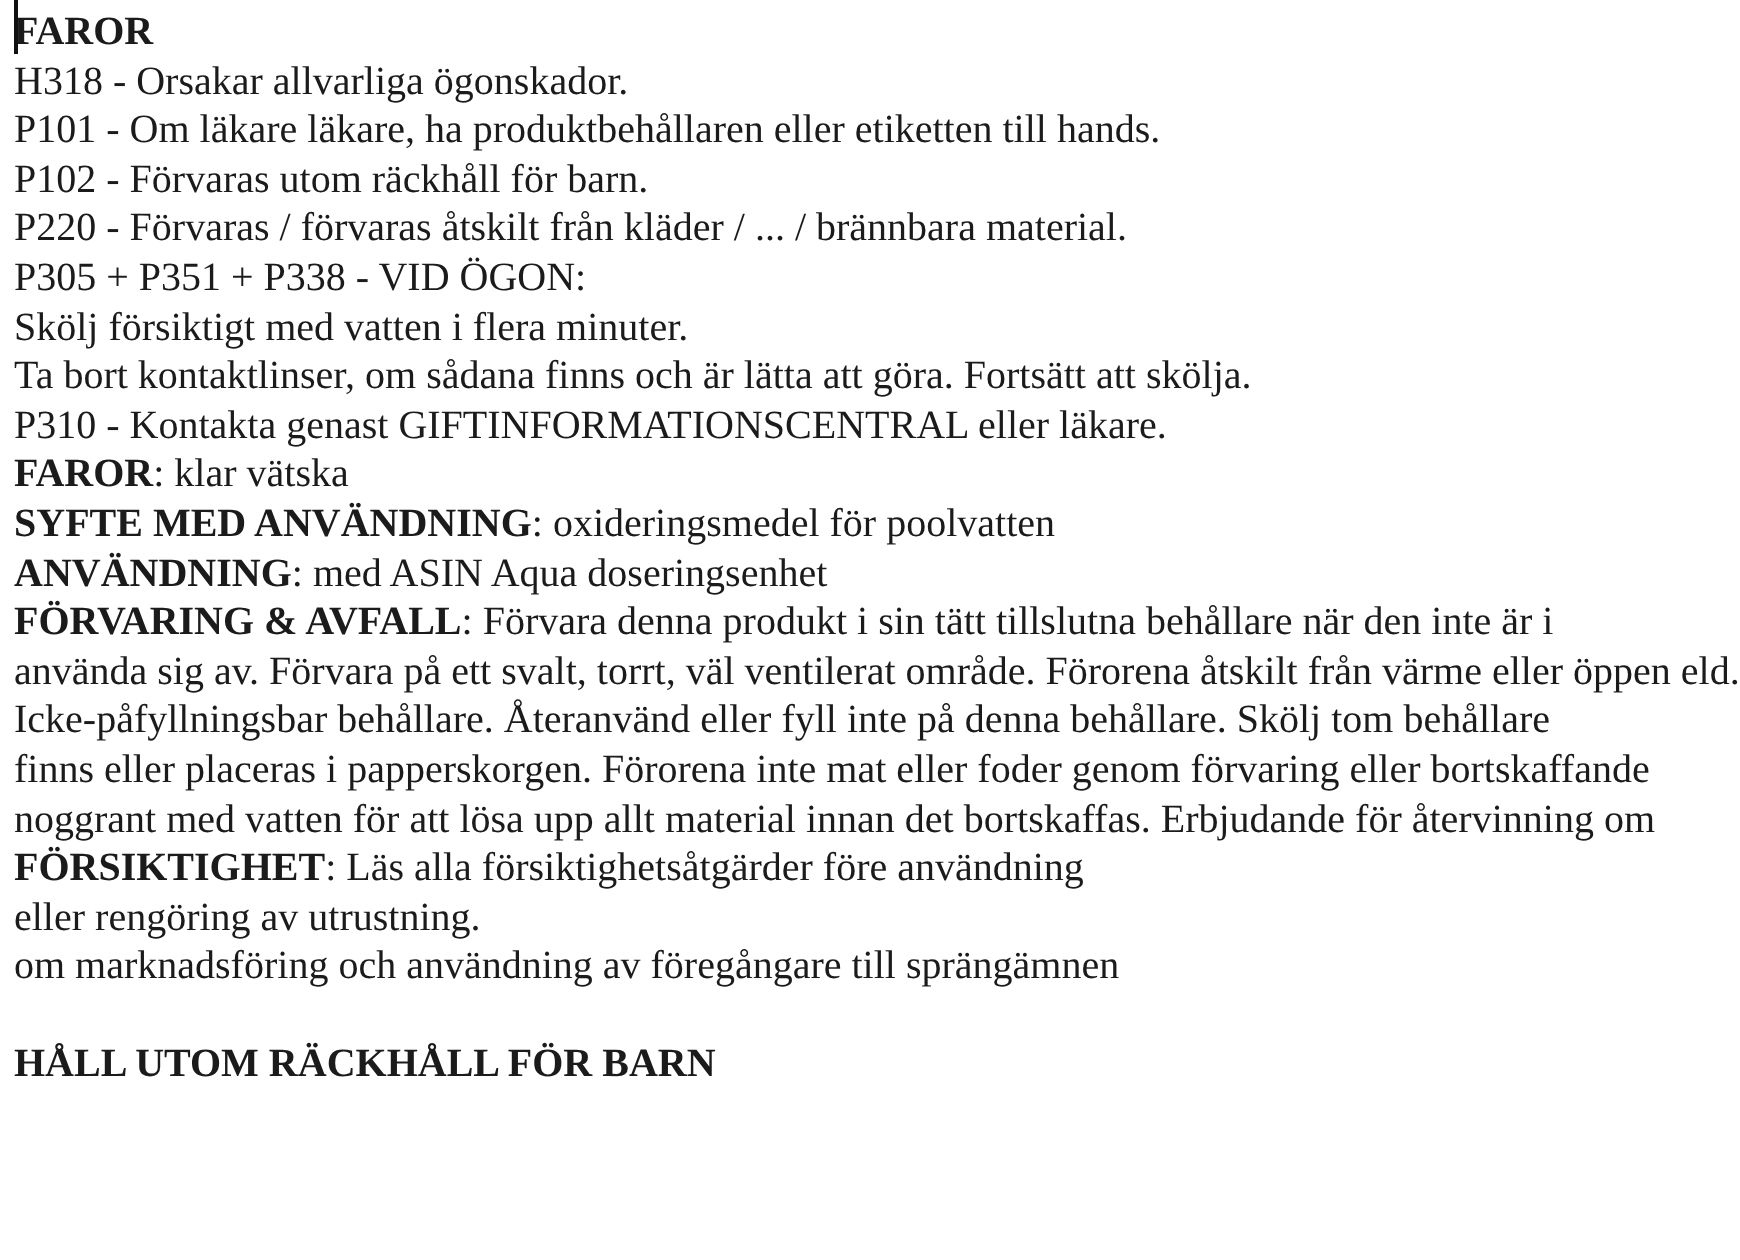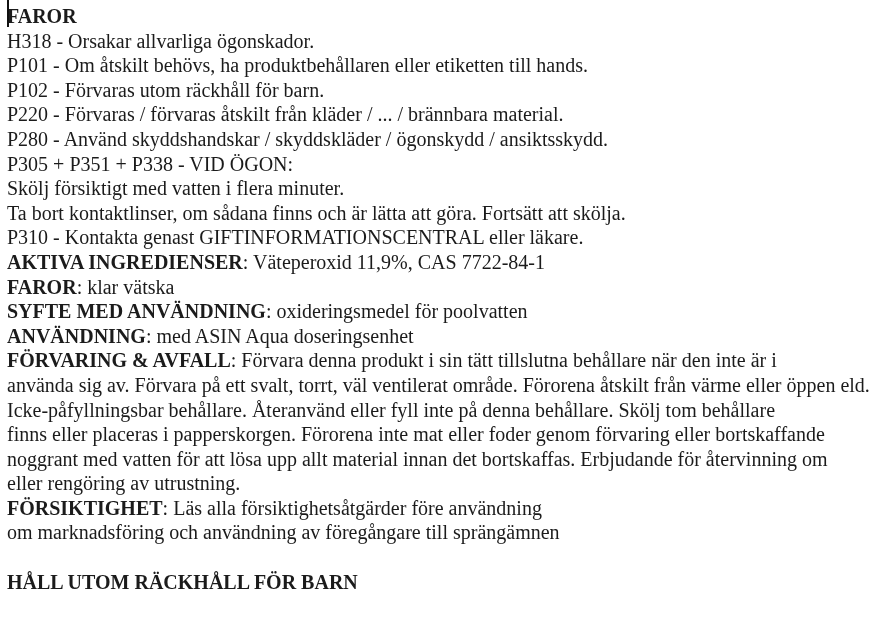--- a/index.html
+++ b/index.html
@@ -41,35 +41,33 @@
   }
 </style>
 </head>
 <body>
 
 <div class="doc">
   <div class="caret"></div>
 
 <div class="line"><span class="bold">FAROR</span></div>
     <div class="line"><span>H318 - Orsakar allvarliga ögonskador.</span></div>
-    <div class="line"><span>P101 - Om åtskilt behövs, ha produktbehållaren eller etiketten till hands.</span></div>
+    <div class="line"><span>P101 - Om läkare läkare, ha produktbehållaren eller etiketten till hands.</span></div>
     <div class="line"><span>P102 - Förvaras utom räckhåll för barn.</span></div>
     <div class="line"><span>P220 - Förvaras / förvaras åtskilt från kläder / ... / brännbara material.</span></div>
-    <div class="line"><span>P280 - Använd skyddshandskar / skyddskläder / ögonskydd / ansiktsskydd.</span></div>
     <div class="line"><span>P305 + P351 + P338 - VID ÖGON:</span></div>
     <div class="line"><span>Skölj försiktigt med vatten i flera minuter.</span></div>
     <div class="line"><span>Ta bort kontaktlinser, om sådana finns och är lätta att göra. Fortsätt att skölja.</span></div>
     <div class="line"><span>P310 - Kontakta genast GIFTINFORMATIONSCENTRAL eller läkare.</span></div>
-    <div class="line"><span class="bold">AKTIVA INGREDIENSER</span><span>: Väteperoxid 11,9%, CAS 7722-84-1</span></div>
     <div class="line"><span class="bold">FAROR</span><span>: klar vätska</span></div>
     <div class="line"><span class="bold">SYFTE MED ANVÄNDNING</span><span>: oxideringsmedel för poolvatten</span></div>
     <div class="line"><span class="bold">ANVÄNDNING</span><span>: med ASIN Aqua doseringsenhet</span></div>
     <div class="line"><span class="bold">FÖRVARING &amp; AVFALL</span><span>: Förvara denna produkt i sin tätt tillslutna behållare när den inte är i</span></div>
     <div class="line"><span>använda sig av. Förvara på ett svalt, torrt, väl ventilerat område. Förorena åtskilt från värme eller öppen eld.</span></div>
     <div class="line"><span>Icke-påfyllningsbar behållare. Återanvänd eller fyll inte på denna behållare. Skölj tom behållare</span></div>
     <div class="line"><span>finns eller placeras i papperskorgen. Förorena inte mat eller foder genom förvaring eller bortskaffande</span></div>
     <div class="line"><span>noggrant med vatten för att lösa upp allt material innan det bortskaffas. Erbjudande för återvinning om</span></div>
+    <div class="line"><span class="bold">FÖRSIKTIGHET</span><span>: Läs alla försiktighetsåtgärder före användning</span></div>
     <div class="line"><span>eller rengöring av utrustning.</span></div>
-    <div class="line"><span class="bold">FÖRSIKTIGHET</span><span>: Läs alla försiktighetsåtgärder före användning</span></div>
     <div class="line"><span>om marknadsföring och användning av föregångare till sprängämnen</span></div>
     <div class="line">&nbsp;</div>
     <div class="line"><span class="bold">HÅLL UTOM RÄCKHÅLL FÖR BARN</span></div>
   </div>
 
 </body></html>

